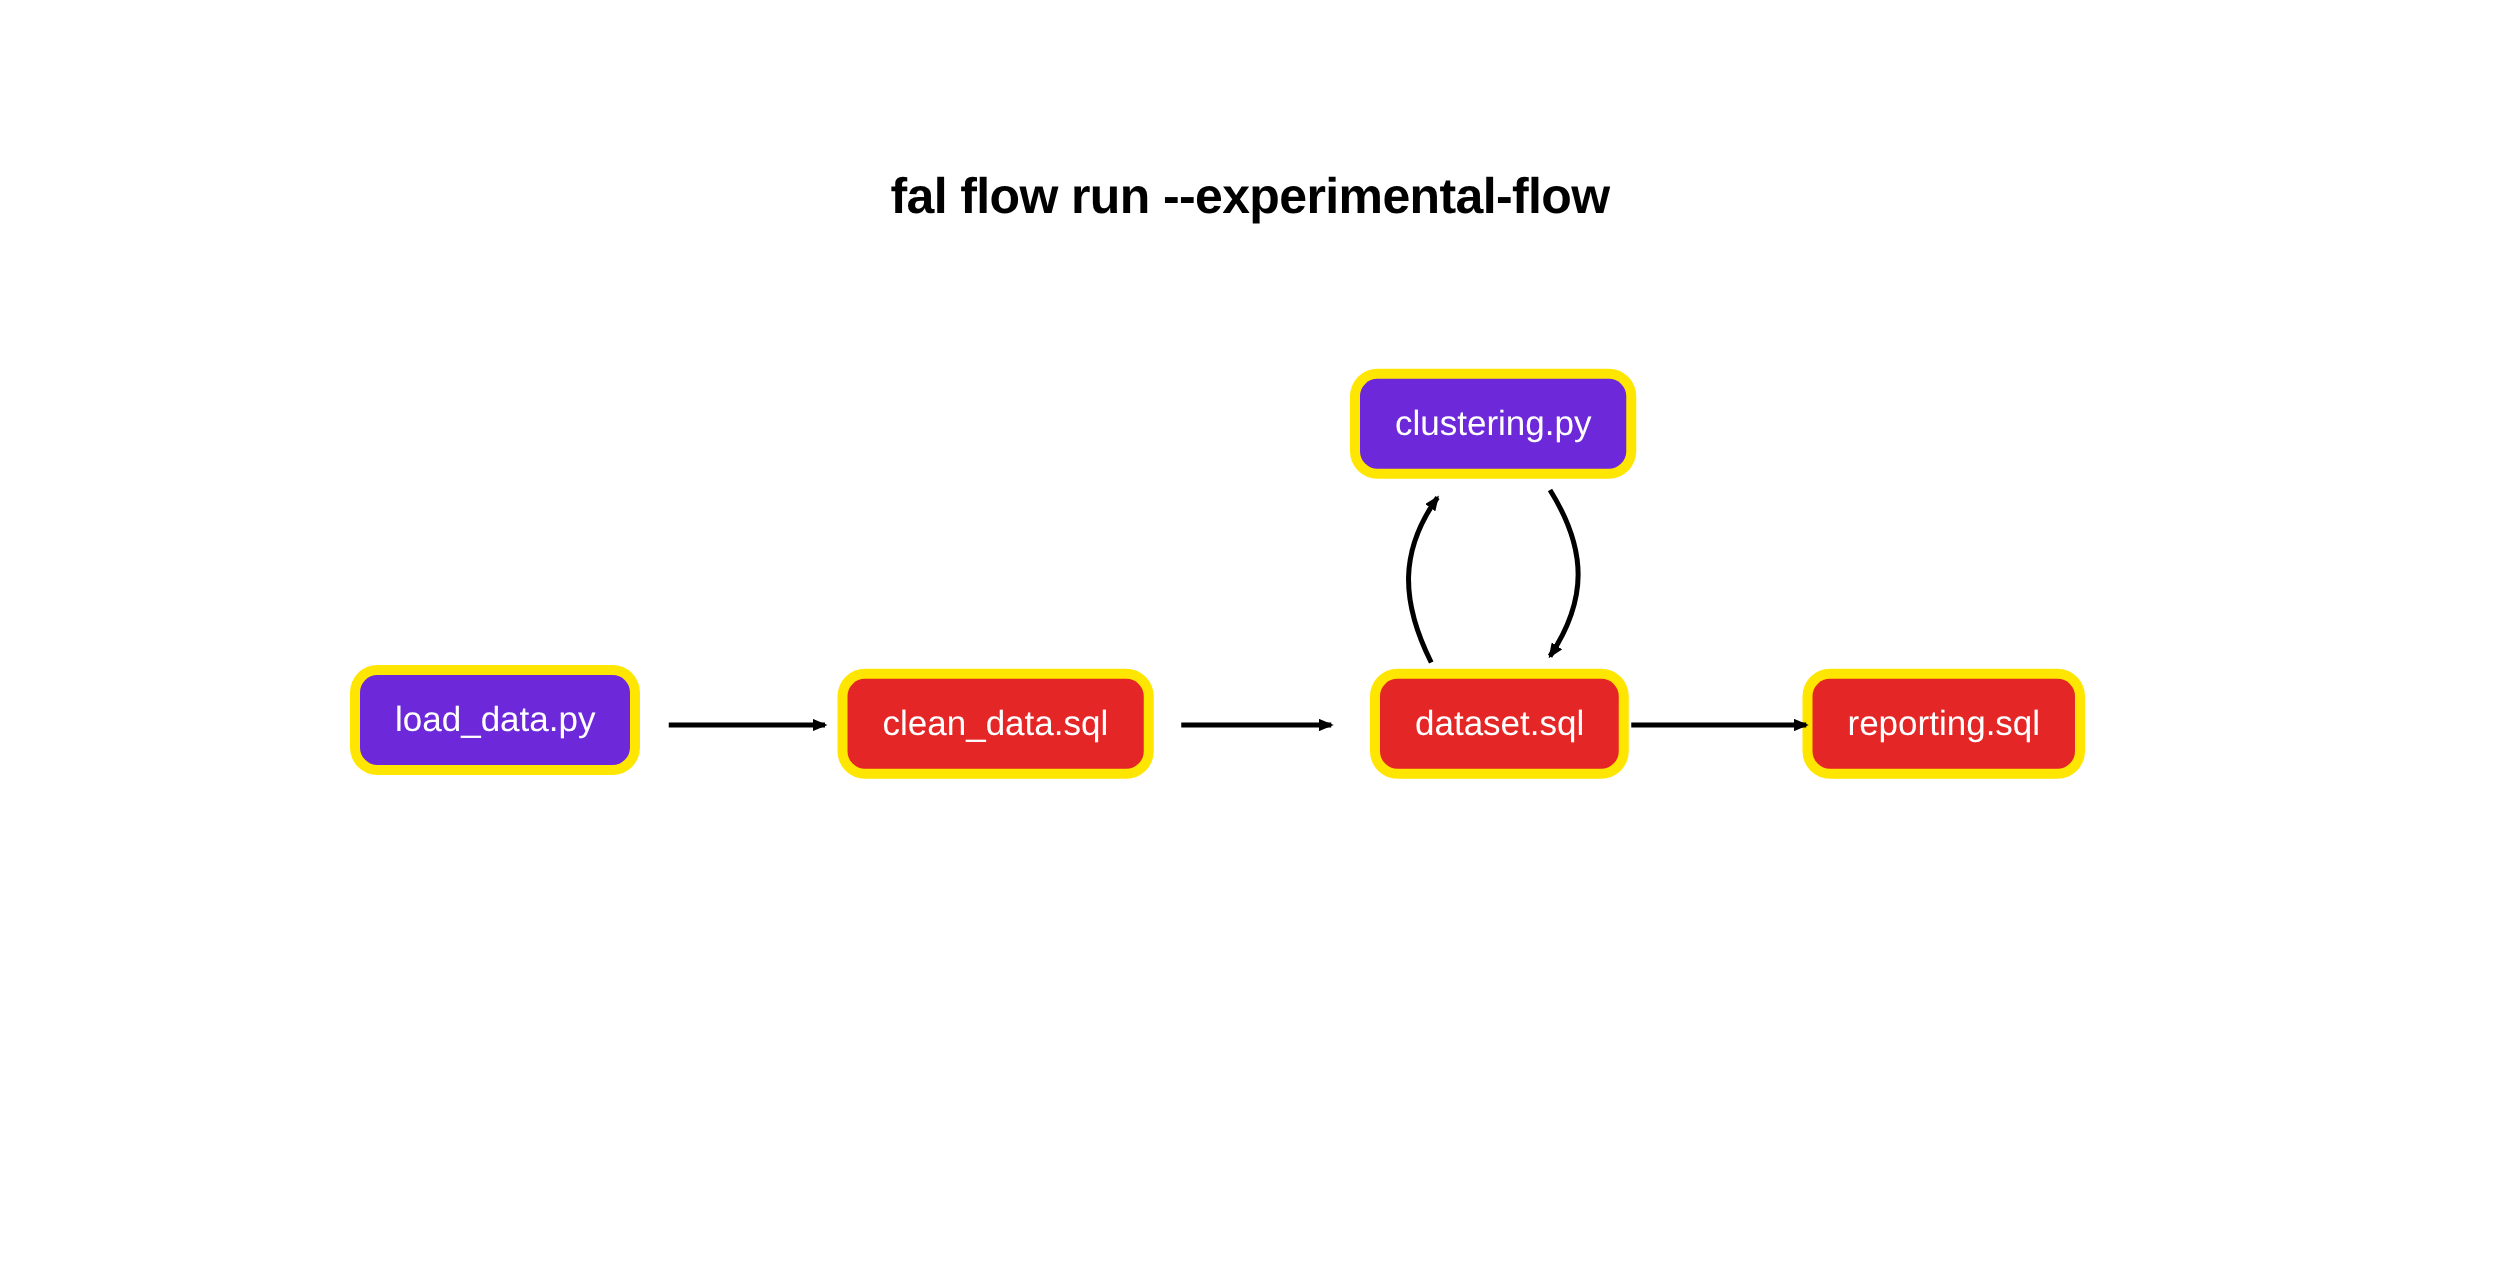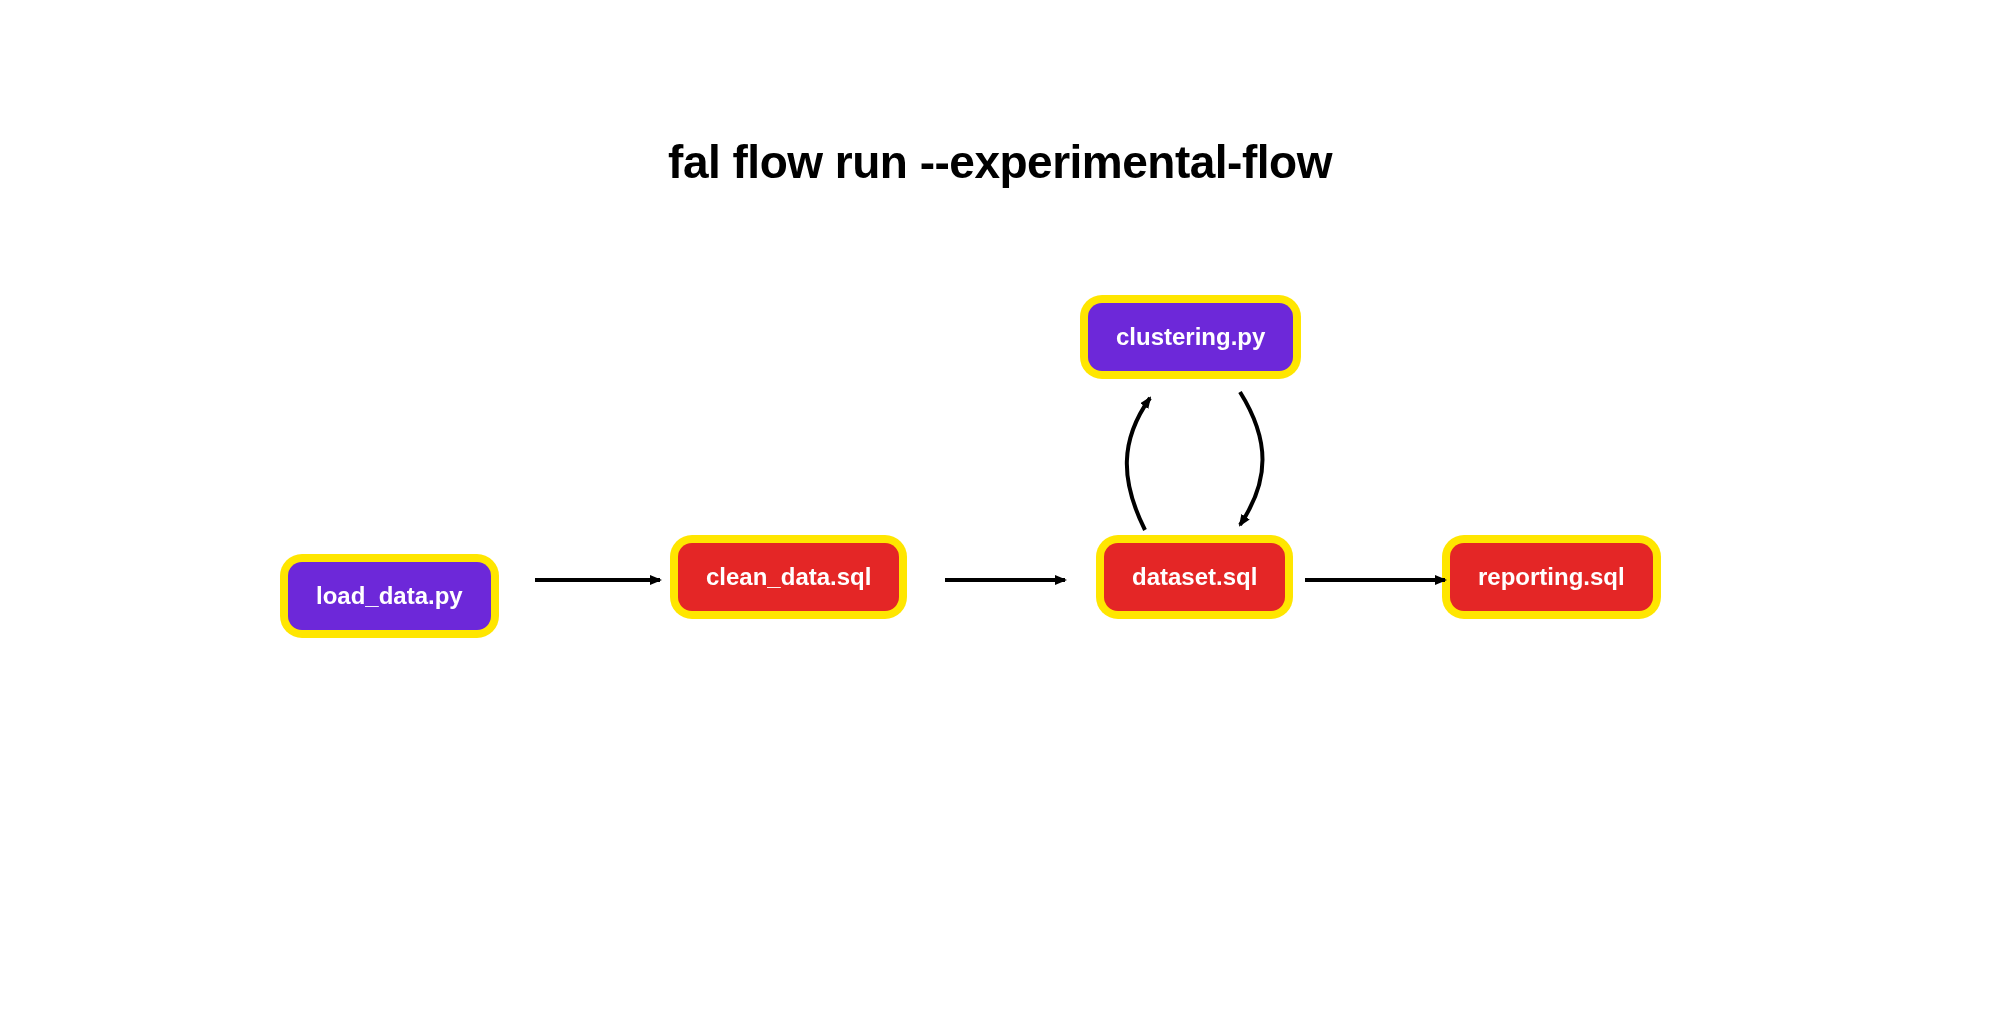--- a/index.html
+++ b/index.html
@@ -9,58 +9,58 @@
       background: #ffffff;
       width: 2000px;
       height: 1018px;
       position: relative;
     }
     .title {
       position: absolute;
       top: 135px;
       left: 50%;
       transform: translateX(-50%);
-      font-size: 46px;
+      font-size: 40px;
       font-weight: 800;
       color: #000000;
       letter-spacing: -0.5px;
     }
     .node {
       position: absolute;
       border-radius: 22px;
       background: #ffe600;
       padding: 8px;
       box-sizing: border-box;
     }
     .node-inner {
       border-radius: 14px;
       padding: 20px 28px;
       color: #ffffff;
-      font-size: 24px;
-      font-weight: 700;
+      font-size: 28px;
+      font-weight: 400;
       text-align: center;
       white-space: nowrap;
     }
     .purple { background: #6d28d9; }
     .red    { background: #e42626; }
     svg.arrows {
       position: absolute;
       top: 0;
       left: 0;
       width: 2000px;
       height: 1018px;
       pointer-events: none;
     }
   </style>
 </head>
 <body>
 
 <div class="title">fal flow run --experimental-flow</div>
 
-<div class="node" style="left:280px; top:554px;">
+<div class="node" style="left:280px; top:532px;">
   <div class="node-inner purple">load_data.py</div>
 </div>
 
 <div class="node" style="left:670px; top:535px;">
   <div class="node-inner red">clean_data.sql</div>
 </div>
 
 <div class="node" style="left:1075px; top:535px;margin-left:21px;">
   <div class="node-inner red">dataset.sql</div>
 </div>

